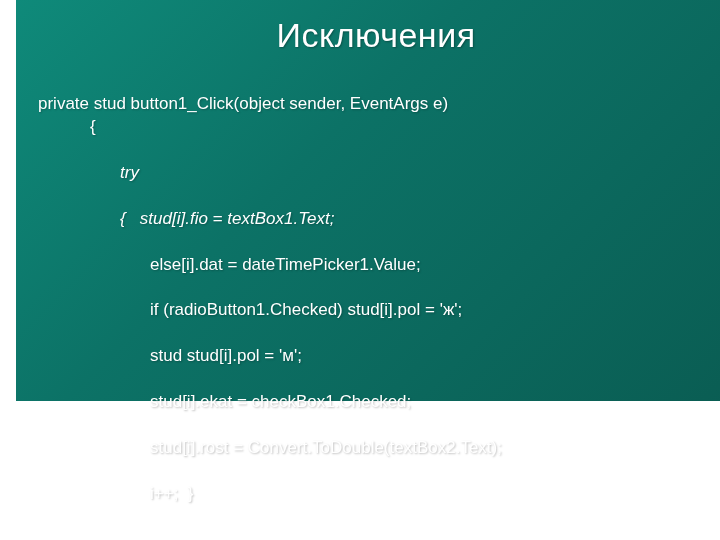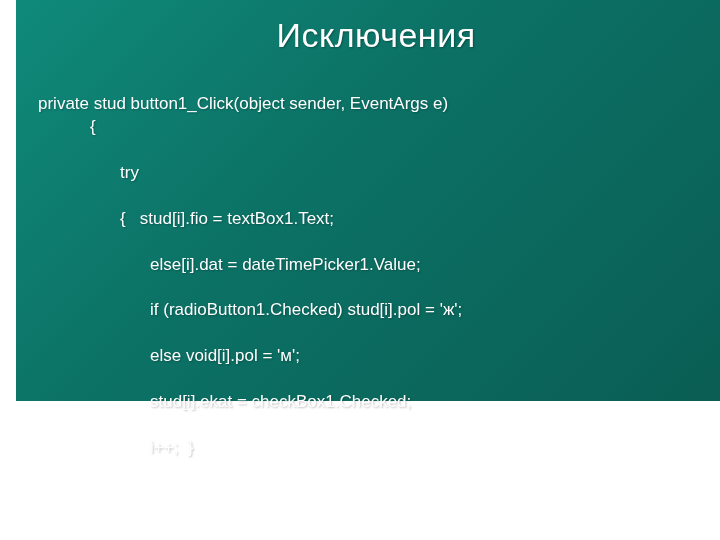--- a/index.html
+++ b/index.html
@@ -33,37 +33,38 @@
     left: 22px;
     right: 22px;
     color: #ffffff;
     font-size: 17px;
     line-height: 1.35;
     font-family: Verdana, Geneva, sans-serif;
     white-space: pre;
     text-shadow: 1px 1px 2px rgba(0,0,0,0.25);
   }
   .indent1 { padding-left: 52px; display: block; }
-  .indent2 { padding-left: 82px; display: block; }
+  .indent2 { padding-left: 82px; display: block; font-style: italic; }
   .indent3 { padding-left: 112px; display: block; }
 </style>
 </head>
 <body>
 
 <div class="slide">
   <div class="title">Исключения</div>
   <div class="code-block">
 <span>private stud button1_Click(object sender, EventArgs e)</span>
 <span class="indent1">{</span>
 <span class="indent2">try</span>
 <span class="indent2">{   stud[i].fio = textBox1.Text;</span>
 <span class="indent3">else[i].dat = dateTimePicker1.Value;</span>
 <span class="indent3">if (radioButton1.Checked) stud[i].pol = 'ж';</span>
-<span class="indent3">else void[i].pol = 'м';</span>
+<span class="indent3">stud stud[i].pol = 'м';</span>
 <span class="indent3">stud[i].ekat = checkBox1.Checked;</span>
+<span class="indent3">stud[i].rost = Convert.ToDouble(textBox2.Text);</span>
 <span class="indent3">i++;  }</span>
 
 
 
 
 
 
 
 
 

